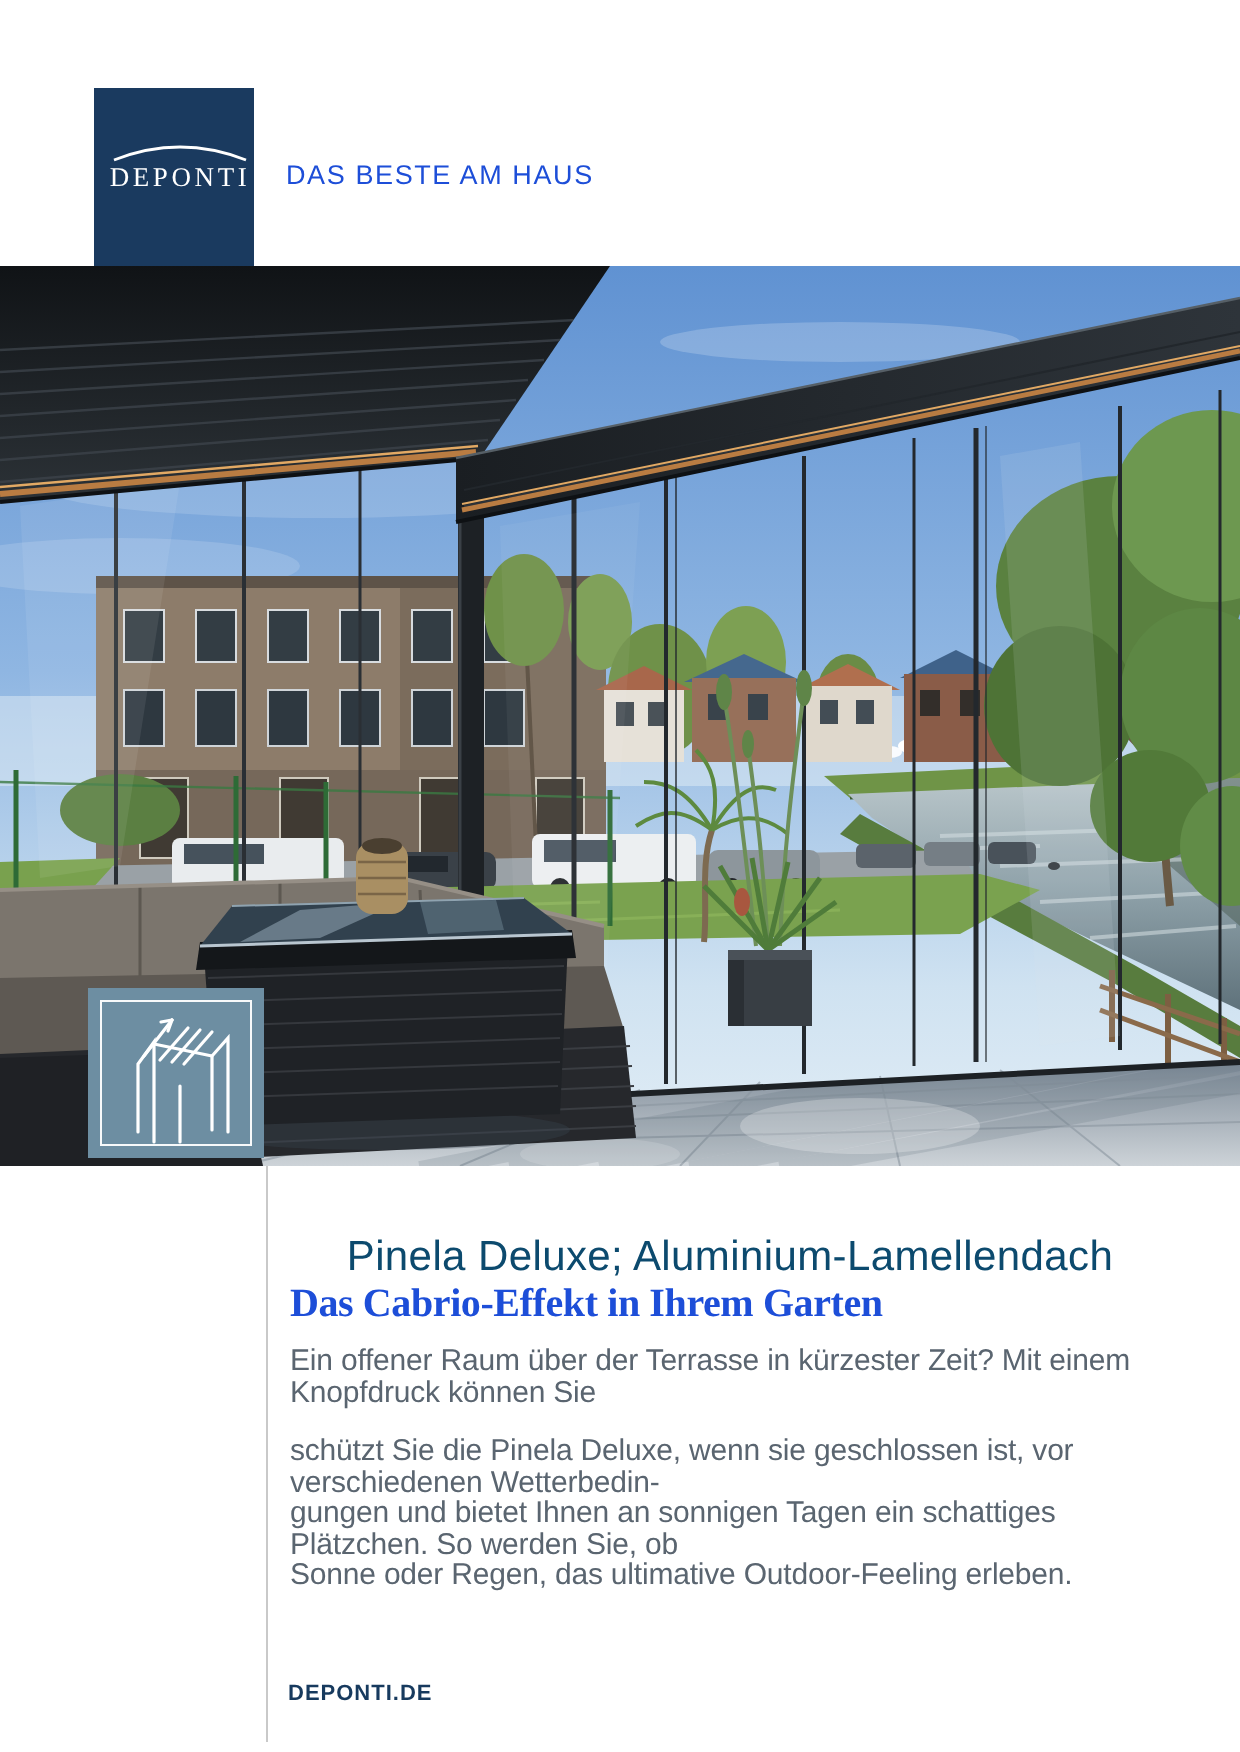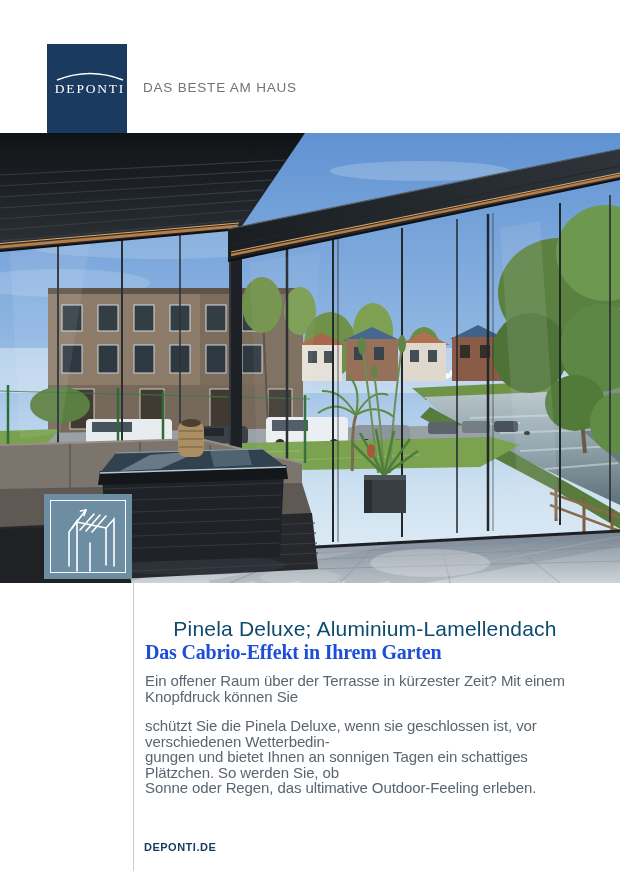--- a/index.html
+++ b/index.html
@@ -14,21 +14,21 @@
     background:#1a3a5f;color:#fff;text-align:center;
   }
   .logo-arc{position:absolute;left:8px;top:24px;width:70px;height:14px;}
   .logo-word{
     position:absolute;left:0;top:37px;width:86px;
     font-family:"Liberation Serif", serif;font-size:13.5px;letter-spacing:1.8px;
     color:#ffffff;
   }
   .tagline{
     position:absolute;left:143px;top:80px;
-    font-size:13.5px;letter-spacing:0.8px;color:#737373;font-weight:400;
+    font-size:13.5px;letter-spacing:0.8px;color:#1d4ed8;font-weight:400;
   }
   
   .hero{position:absolute;left:0;top:133px;width:620px;height:450px;margin:0;}
   .hero svg{display:block;}
   
   .badge{position:absolute;left:44px;top:494px;width:88px;height:85px;background:#6d8ea2;}
   .badge-inner{position:absolute;left:6px;top:6px;right:6px;bottom:6px;border:1.5px solid rgba(255,255,255,.95);}
   .badge svg.glyph{position:absolute;left:0;top:0;}
   
   .vline{position:absolute;left:133px;top:583px;width:1px;height:288px;background:#c9c9c9;}

